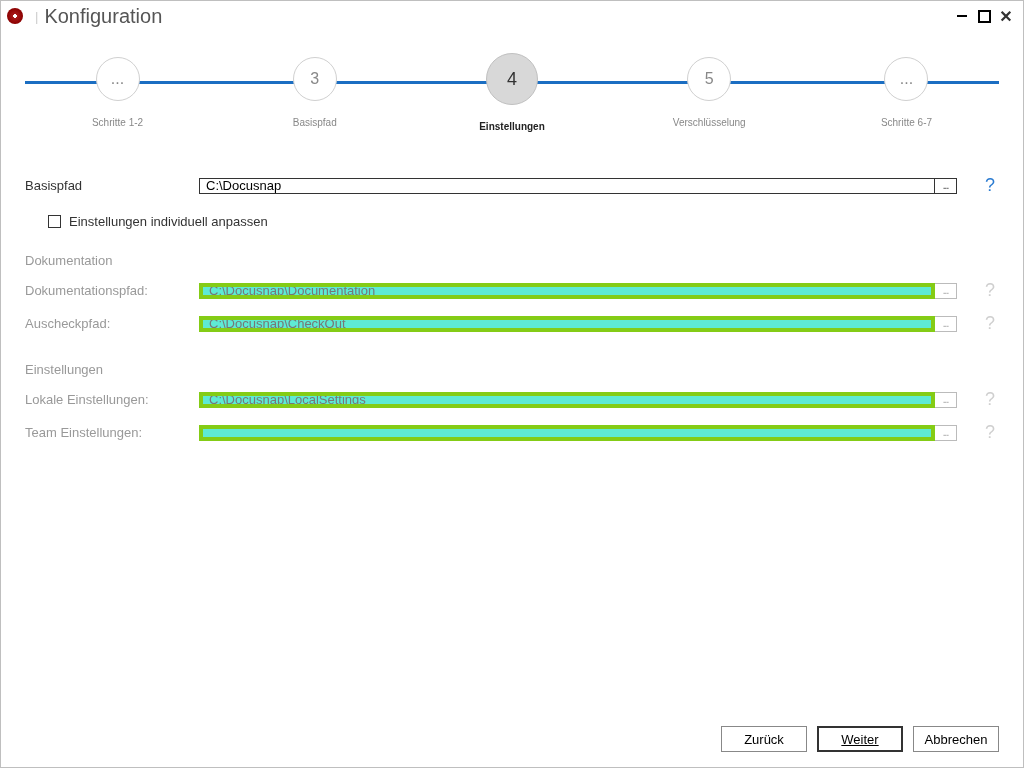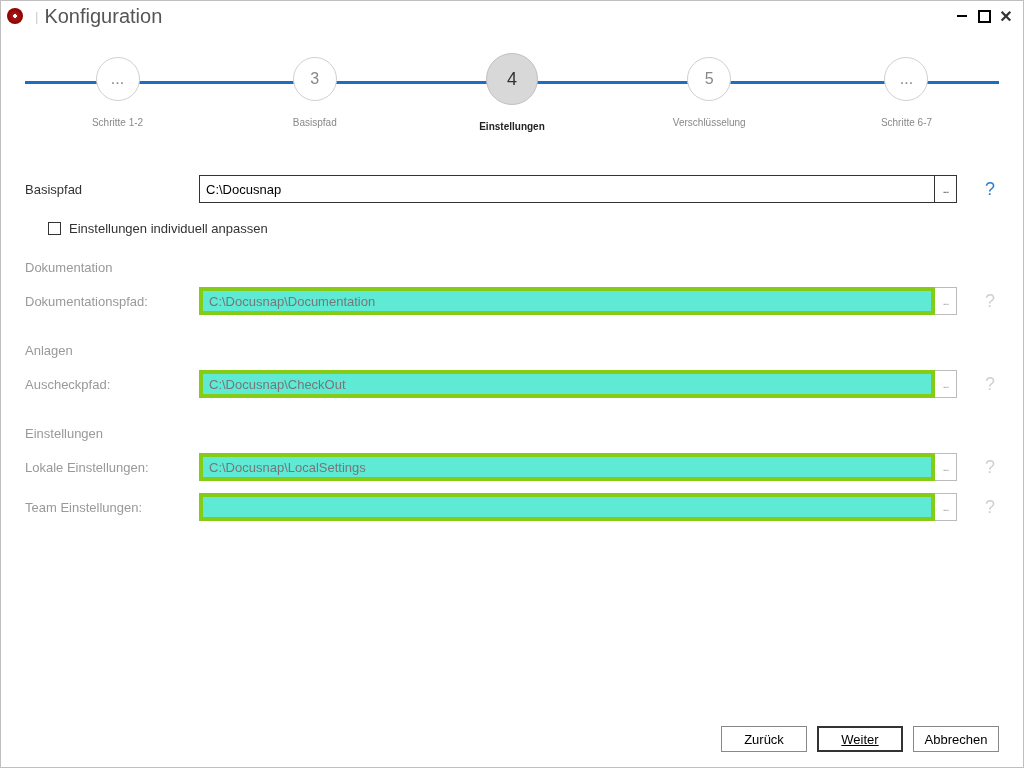--- a/index.html
+++ b/index.html
@@ -31,21 +31,21 @@
 
   
   .section-title { font-size: 13px; color: #444; margin: 10px 0 6px 0; }
   .section-title.muted { color: #999; }
 
   .row { display: flex; align-items: center; margin: 6px 0; gap: 24px; }
   .row-label { width: 150px; font-size: 13px; }
   .row-label.normal { color: #333; }
   .row-label.muted { color: #999; }
   .field-wrap { flex: 1; display: flex; align-items: stretch; }
-  .field { flex: 1; height: 28px; border: 1px solid #333; padding: 2px 6px; font-size: 13px; font-family: inherit; outline: none; background: #fff; }
+  .field { flex: 1; height: 16px; border: 1px solid #333; padding: 2px 6px; font-size: 13px; font-family: inherit; outline: none; background: #fff; }
   .field.disabled { border: 4px solid #84cc16; color: #777; background: #5eead4; }
   .browse { width: 22px; border: 1px solid #333; border-left: none; background: #fff; display: flex; align-items: center; justify-content: center; font-size: 10px; letter-spacing: -1px; cursor: pointer; }
   .browse.disabled { border-color: #bbb; color: #999; cursor: default; }
   .help { width: 18px; text-align: center; font-size: 18px; color: #2a7bd1; cursor: pointer; }
   .help.muted { color: #cfcfcf; cursor: default; }
 
   .checkbox-row { display: flex; align-items: center; margin: 12px 0 14px 4px; gap: 8px; padding-left: 19px; }
   .checkbox-box { width: 13px; height: 13px; border: 1px solid #333; background: #fff; cursor: pointer; }
 
   .spacer-flex { flex: 1; }
@@ -114,21 +114,20 @@
     <div class="section-title muted">Dokumentation</div>
     <div class="row">
       <div class="row-label muted">Dokumentationspfad:</div>
       <div class="field-wrap">
         <input class="field disabled" disabled="" value="C:\Docusnap\Documentation" style="">
         <div class="browse disabled">...</div>
       </div>
       <div class="help muted">?</div>
     </div>
 
-    <div class="section-title muted" style="margin-top:22px">Anlagen</div>
     <div class="row">
       <div class="row-label muted">Auscheckpfad:</div>
       <div class="field-wrap">
         <input class="field disabled" disabled="" value="C:\Docusnap\CheckOut" style="">
         <div class="browse disabled">...</div>
       </div>
       <div class="help muted">?</div>
     </div>
 
     <div class="section-title muted" style="margin-top:22px">Einstellungen</div>

